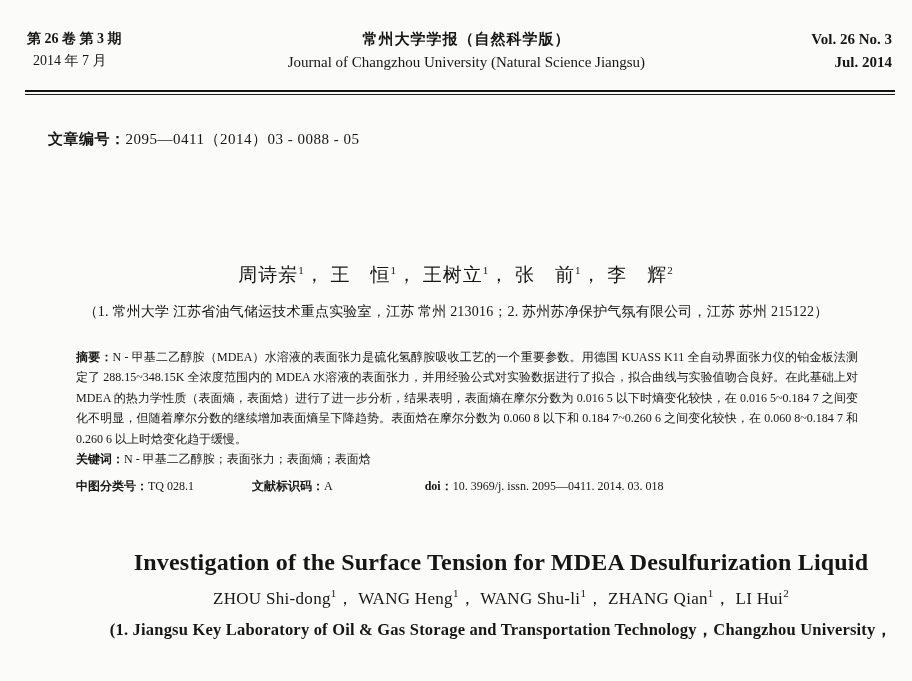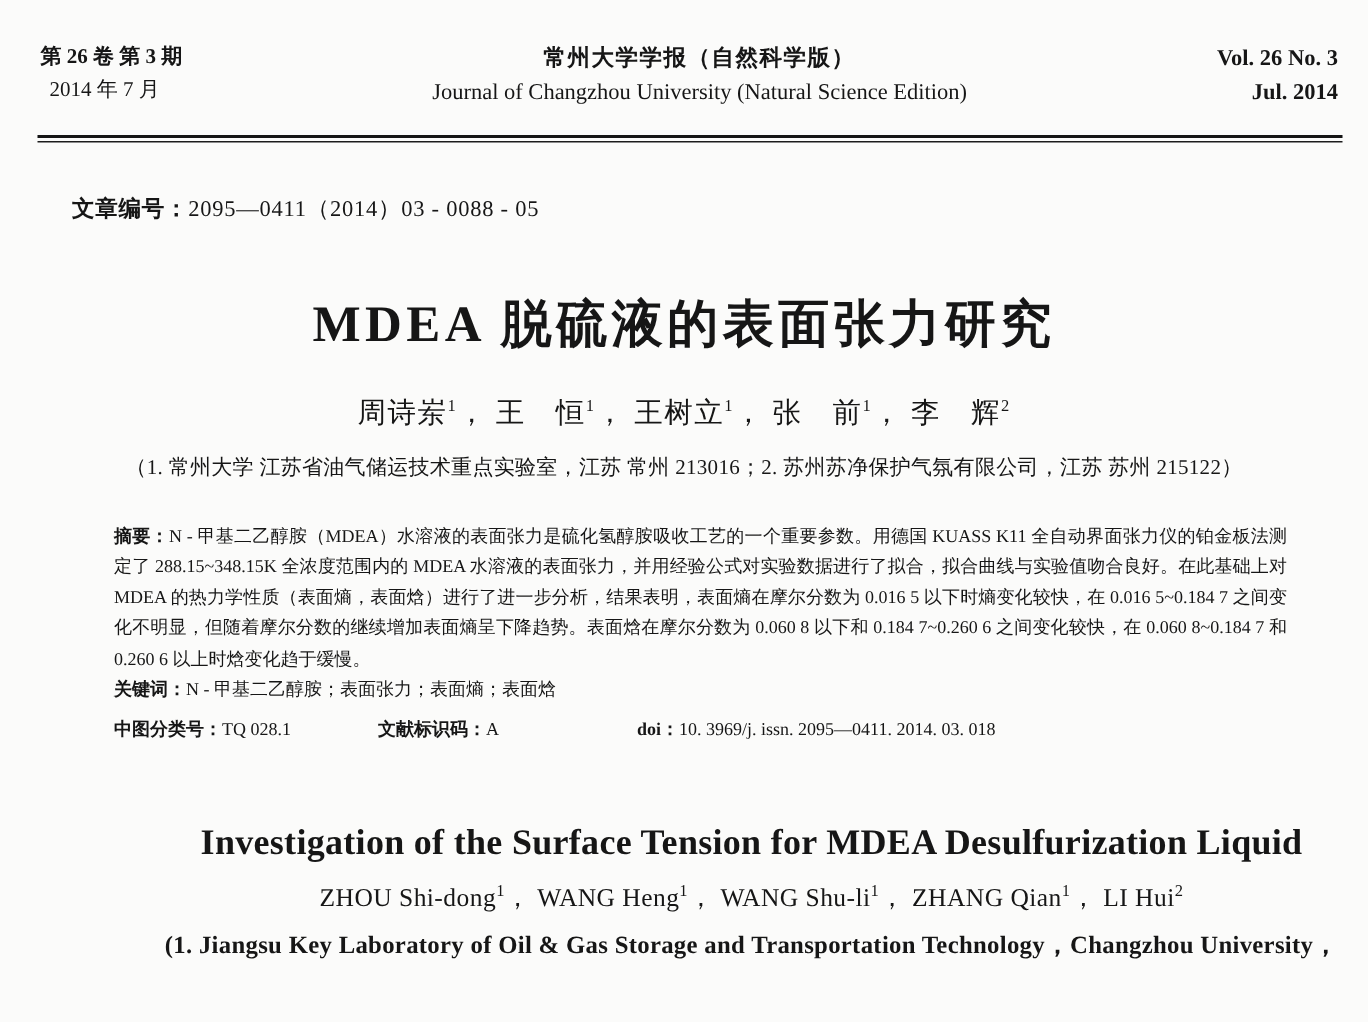--- a/index.html
+++ b/index.html
@@ -71,35 +71,34 @@
 
 <div class="page">
 
   <div class="hdr">
     <div class="hdr-left">
       <div class="l1">第 26 卷 第 3 期</div>
       <div class="l2">2014 年 7 月</div>
     </div>
     <div class="hdr-center">
       <div class="zh">常州大学学报（自然科学版）</div>
-      <div class="en">Journal of Changzhou University (Natural Science Edition)</div>
+      <div class="en">Journal of Changzhou University (Natural Science Jiangsu)</div>
     </div>
     <div class="hdr-right">
       <div>Vol. 26 No. 3</div>
       <div>Jul. 2014</div>
     </div>
   </div>
 
   <div class="rule"></div>
 
   <div class="article-id">
     <span class="hei">文章编号：</span><span>2095—0411（2014）03 - 0088 - 05</span>
   </div>
 
-  <h1 class="title-zh">MDEA 脱硫液的表面张力研究</h1>
 
   <div class="authors-zh">
     
   
       <span><span>周诗岽</span><sup>1</sup><span>，</span></span>
     
       <span><span>王　恒</span><sup>1</sup><span>，</span></span>
     
       <span><span>王树立</span><sup>1</sup><span>，</span></span>
     

